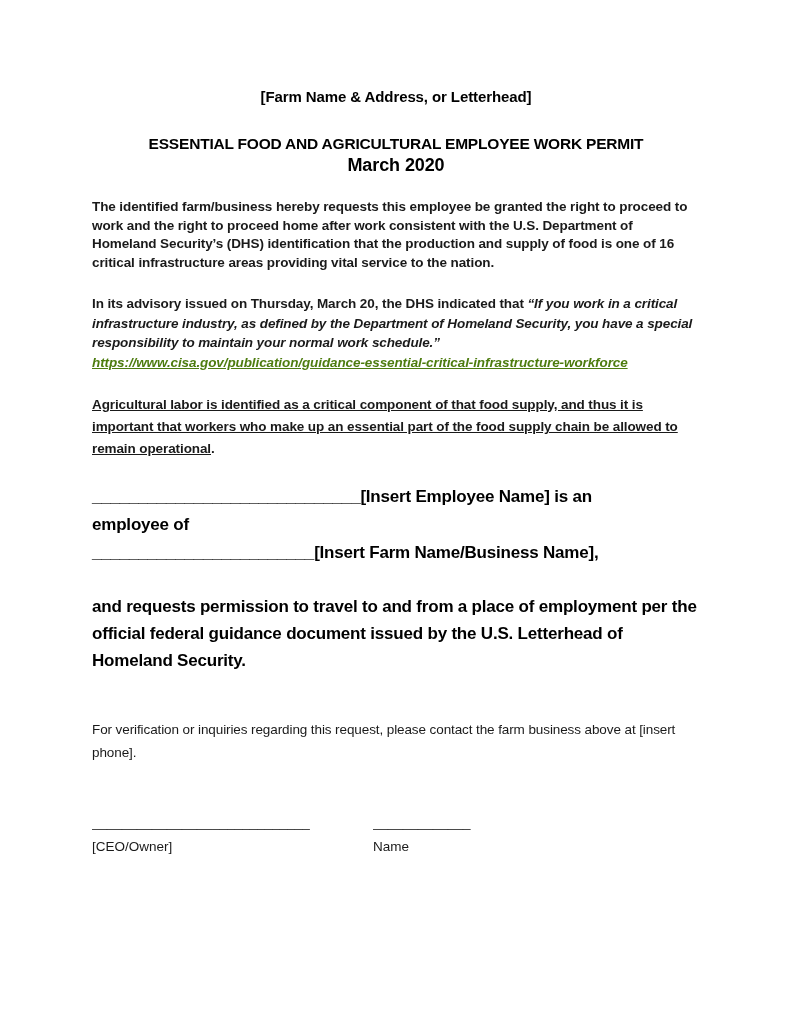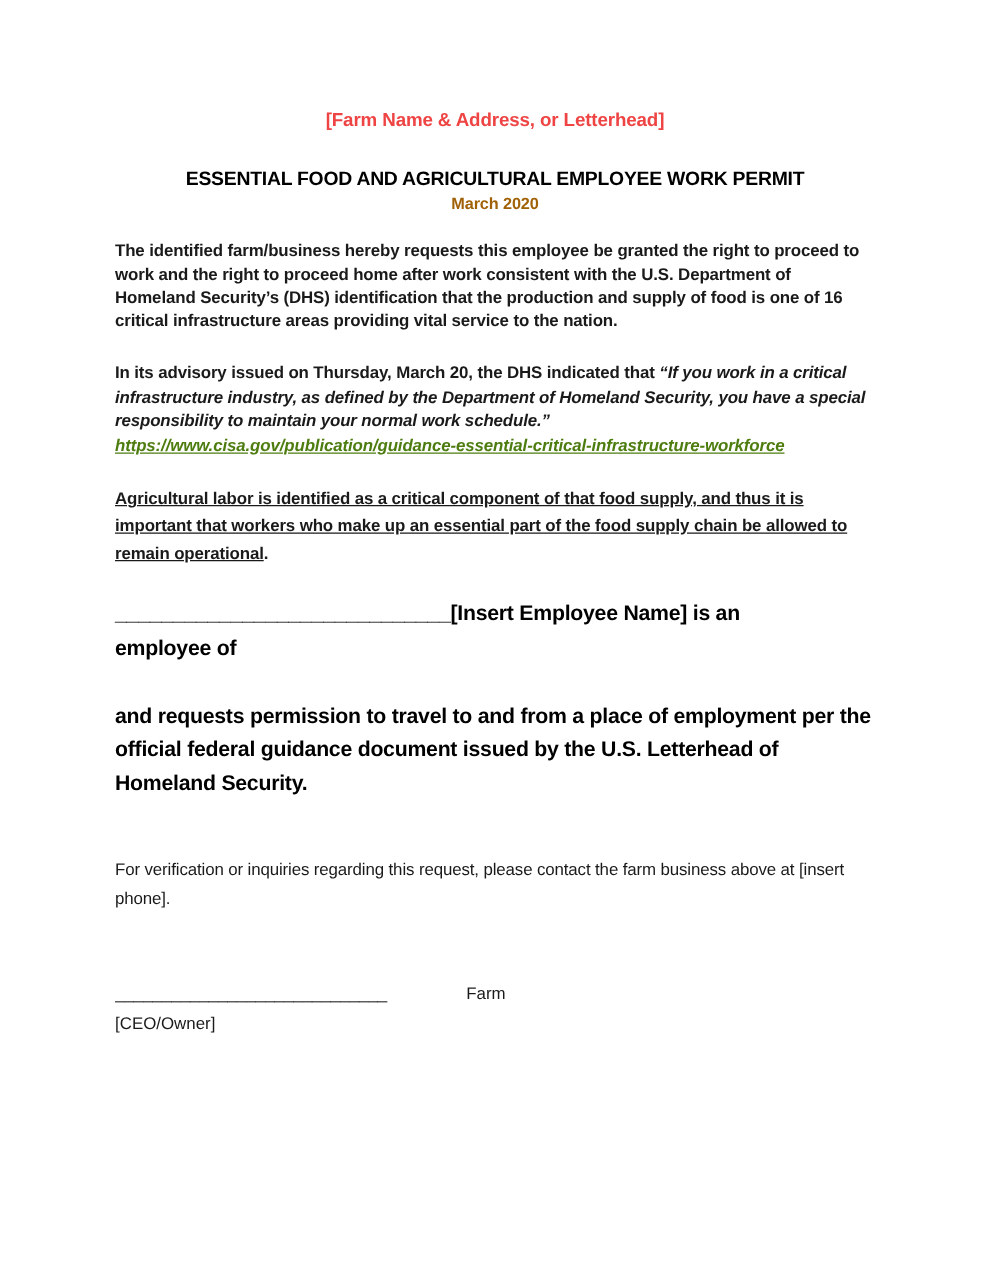--- a/index.html
+++ b/index.html
@@ -19,35 +19,35 @@
     width: 790px;
     height: 1022px;
     padding: 88px 90px 0 92px;
     background: #ffffff;
   }
   .center { text-align: center; }
 
   .letterhead {
     font-size: 15px;
     font-weight: bold;
-    color: #ef4444;
+    color: #000000;
     margin: 0 0 30px 0;
     letter-spacing: -0.1px;
   }
   .doc-title {
     font-size: 15.5px;
     font-weight: bold;
     color: #000;
     margin: 0 0 2px 0;
     letter-spacing: -0.2px;
   }
   .doc-date {
-    font-size: 13px;
+    font-size: 18px;
     font-weight: bold;
-    color: #a16207;
+    color: #000000;
     margin: 0 0 22px 0;
   }
 
   p { margin: 0; letter-spacing: -0.1px; }
 
   .p-bold {
     font-size: 13.5px;
     font-weight: bold;
     line-height: 18.5px;
     margin-top: 12px;
@@ -153,32 +153,34 @@
   <p class="p-bold">The identified farm/business hereby requests this employee be granted the right to proceed to work and the right to proceed home after work consistent with the U.S. Department of Homeland Security’s (DHS) identification that the production and supply of food is one of 16 critical infrastructure areas providing vital service to the nation.</p>
 
   <p class="p-advisory"><span>In its advisory issued on Thursday, March 20, the DHS indicated that </span><span class="quote-italic">“If you work in a critical infrastructure industry, as defined by the Department of Homeland Security, you have a special responsibility to maintain your normal work schedule.”</span><a class="link-line" href="#">https://www.cisa.gov/publication/guidance-essential-critical-infrastructure-workforce</a></p>
 
   <p class="p-underlined"><span class="u">Agricultural labor is identified as a critical component of that food supply, and thus it is important that workers who make up an essential part of the food supply chain be allowed to remain operational</span><span>.</span></p>
 
 
   <div class="insert-section">
     <div class="line"><span>_____________________________</span><span>[Insert Employee Name] is an</span></div>
     <div class="line">employee of</div>
+    <div class="line"><span>________________________</span><span>[Insert Farm Name/Business Name],</span></div>
   </div>
 
   <p class="p-travel">and requests permission to travel to and from a place of employment per the official federal guidance document issued by the U.S. Letterhead of Homeland Security.</p>
 
   <p class="p-verification">For verification or inquiries regarding this request, please contact the farm business above at [insert phone].</p>
 
 
   <div class="signature-block">
     <div class="sig-row">
       <div class="sig-col-1">
         <span class="sig-blank">_____________________________</span>
         <span class="sig-label">[CEO/Owner]</span>
       </div>
       <div class="sig-col-2">
-        <span class="sig-label">Farm</span>
+        <span class="sig-blank">_____________</span>
+        <span class="sig-label">Name</span>
       </div>
     </div>
   </div>
 
 </div>
 
 </body></html>

